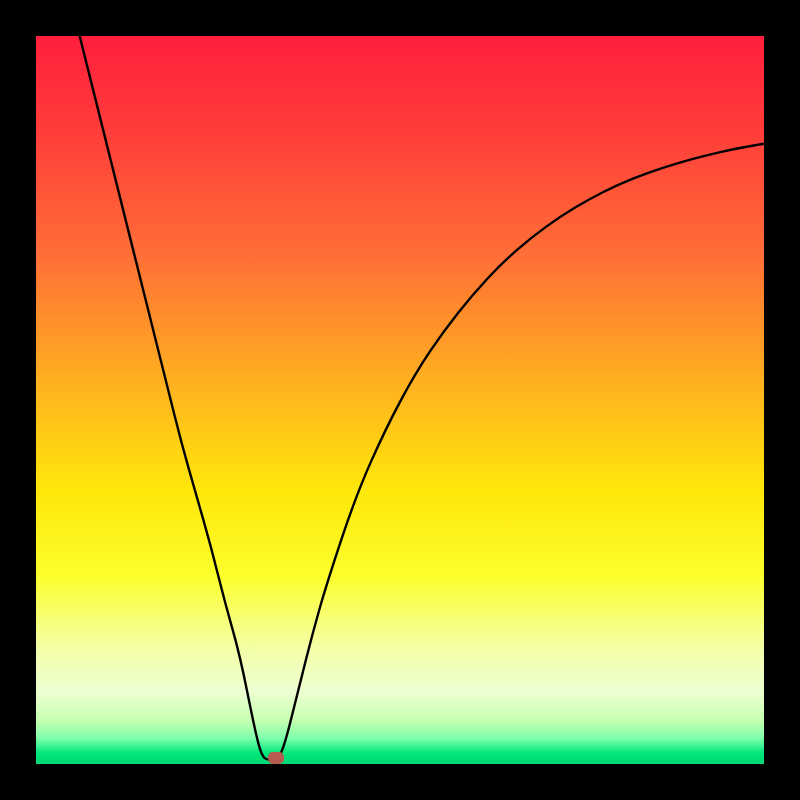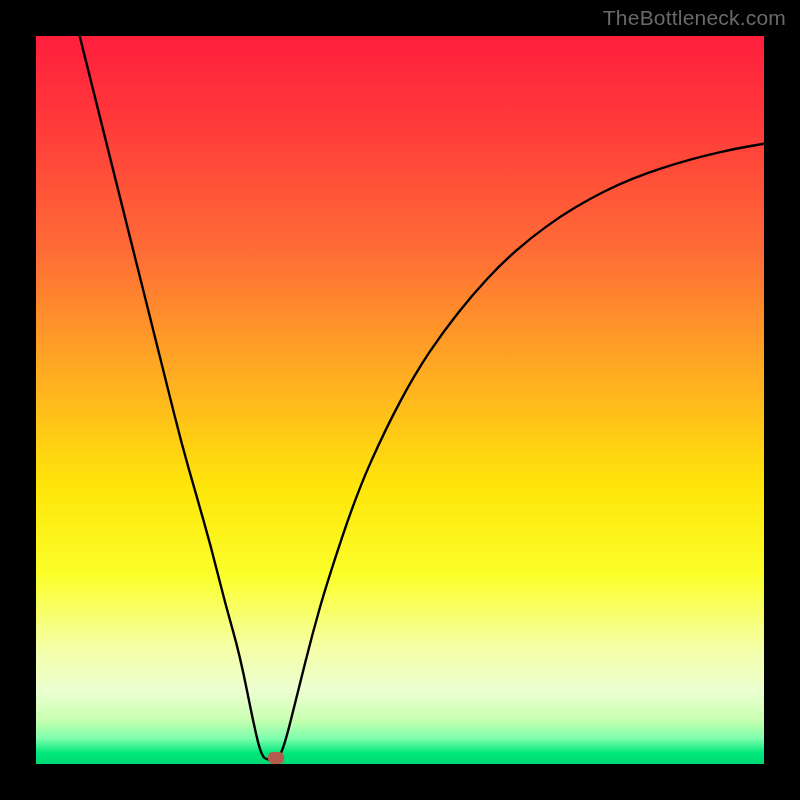--- a/index.html
+++ b/index.html
@@ -41,21 +41,20 @@
     width: 16px;
     height: 12px;
     border-radius: 5px;
     transform: translate(-50%, -50%);
   }
 </style>
 </head>
 <body>
 
 <div class="frame">
-  <div class="watermark">TheBottleneck.com</div>
 
   <div class="plot-area">
     <svg class="gradient-bg" viewBox="0 0 728 728" preserveAspectRatio="none">
       <defs>
         <linearGradient id="bgGrad" x1="0" y1="0" x2="0" y2="1">
             <stop offset="0%" stop-color="#ff1f3d"></stop>
             <stop offset="12%" stop-color="#ff3a3a"></stop>
             <stop offset="30%" stop-color="#ff6e36"></stop>
             <stop offset="48%" stop-color="#ffb21f"></stop>
             <stop offset="62%" stop-color="#ffe60a"></stop>

